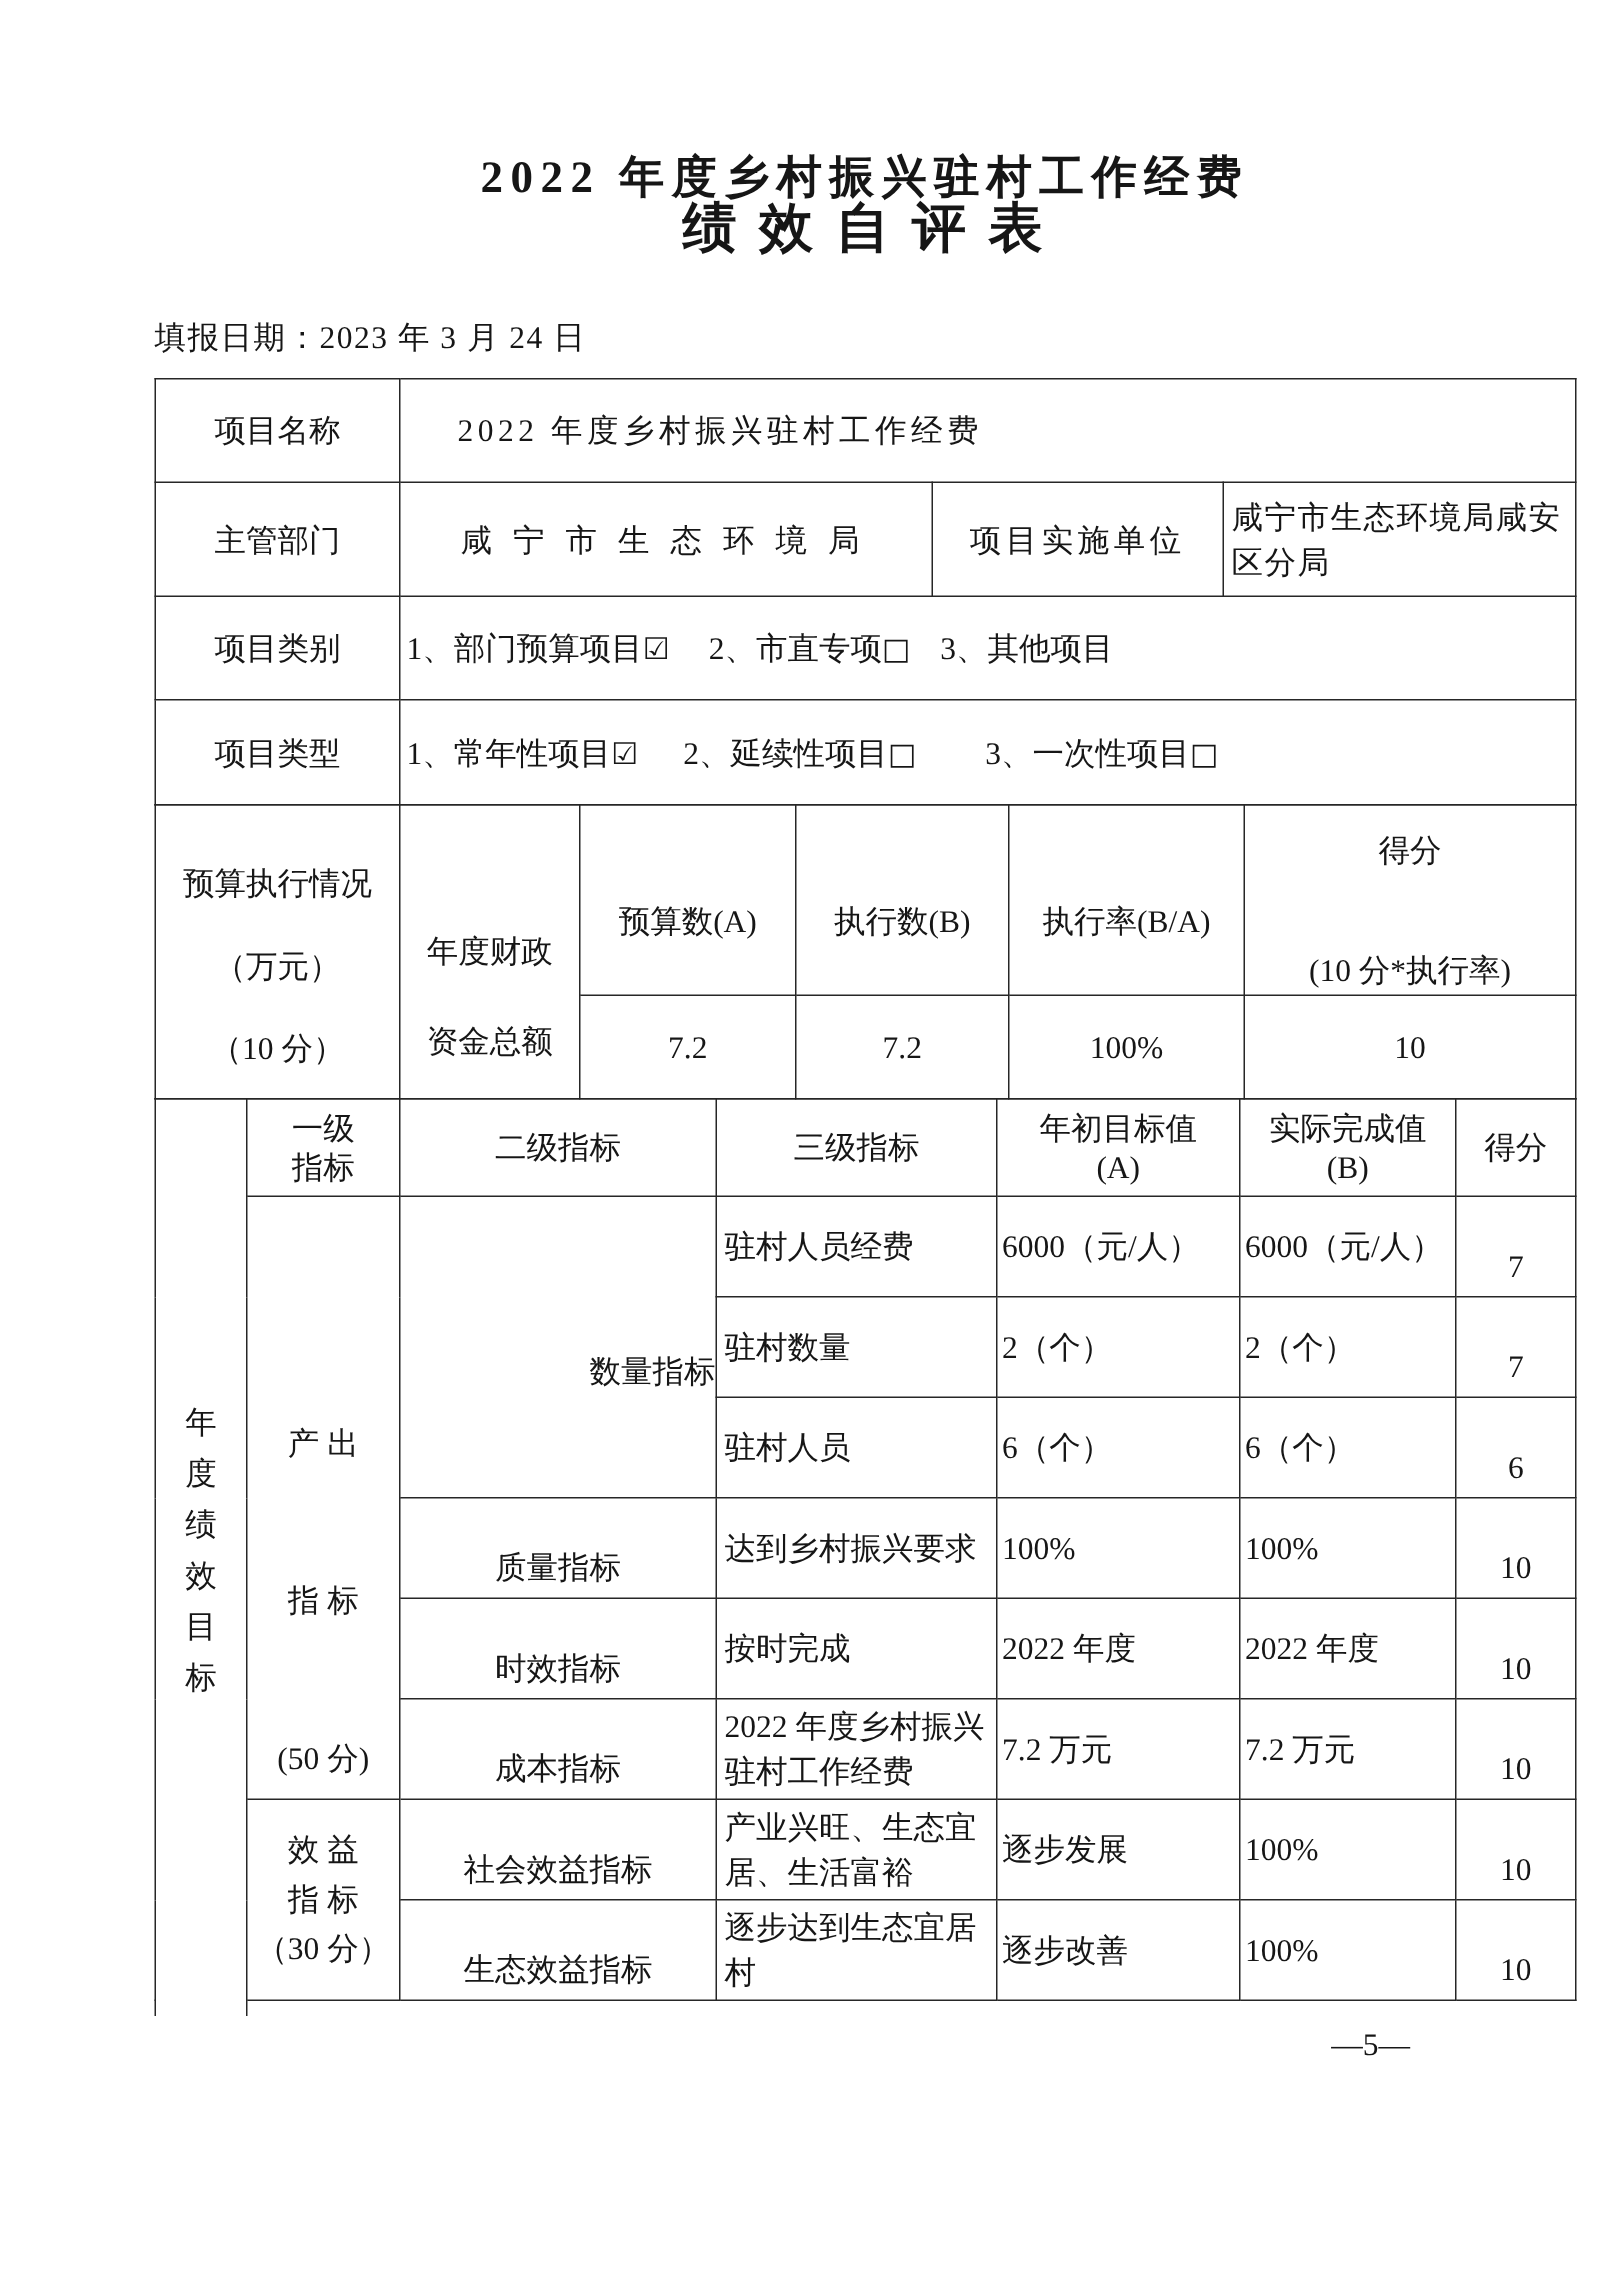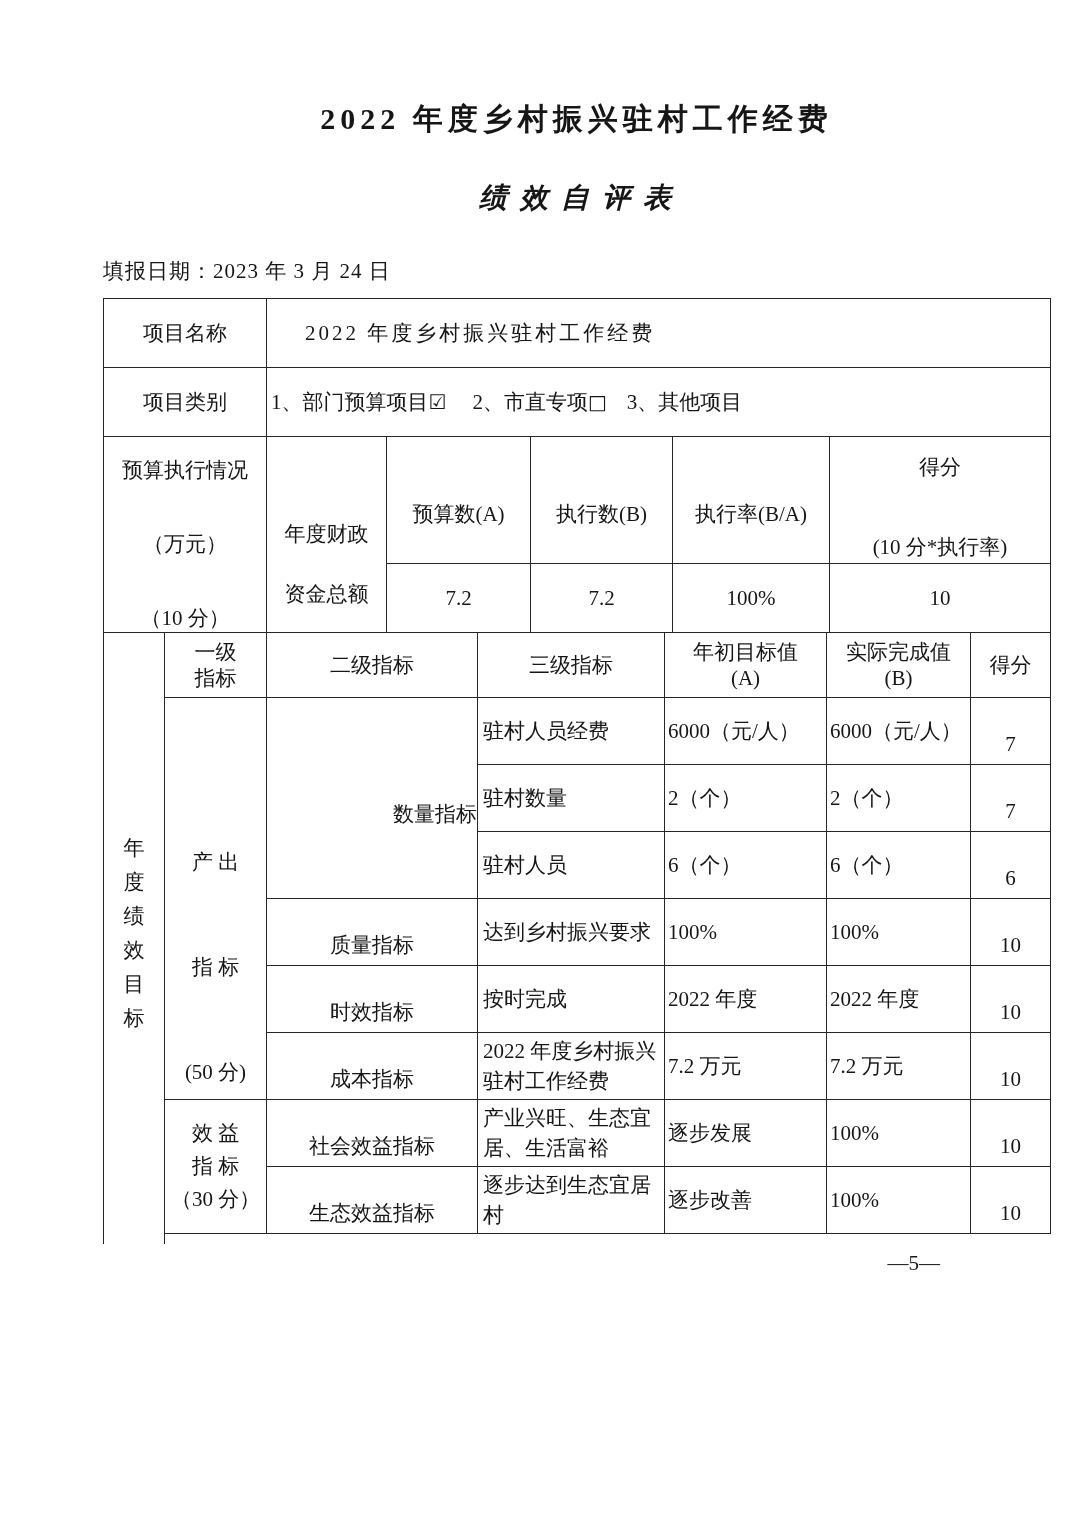--- a/index.html
+++ b/index.html
@@ -9,22 +9,22 @@
     color:#161616;
     -webkit-font-smoothing:antialiased;
   }
   .sheet { position:relative; width:947px; margin-left:103px; padding-top:102px; }
 
   .doc-title {
     text-align:center; font-size:30px; font-weight:bold;
     letter-spacing:5px; line-height:34px;
   }
   .doc-subtitle {
-    text-align:center; font-size:28px; font-weight:bold;
-    letter-spacing:3px; margin-top:46px; line-height:32px;font-style:italic;
+    text-align:center; font-size:36px; font-weight:bold;
+    letter-spacing:3px; line-height:32px;
   }
   .meta-row {
     display:flex; justify-content:space-between;
     margin-top:44px; margin-bottom:14px;
     font-size:21px; line-height:26px; letter-spacing:1px;
   }
   .meta-unit { padding-left:37px; }
   .meta-date { padding-right:64px; }
 
   table { border-collapse:collapse; table-layout:fixed; width:947px; font-size:21px; }
@@ -41,21 +41,21 @@
   .v-impl  { text-align:left; vertical-align:middle; padding:0 8px 0 5px;
              letter-spacing:1px; line-height:30px; }
   .opts { text-align:left; vertical-align:middle; padding-left:4px; white-space:nowrap; }
   .opt  { display:inline-block; }
   .opt-ca { margin-right:26px; } .opt-cb { margin-right:20px; }
   .opt-ta { margin-right:30px; } .opt-tb { margin-right:46px; }
   .box { font-family:"DejaVu Sans","Liberation Sans",sans-serif; font-size:20px; }
 
   .vstack { display:flex; flex-direction:column; align-items:center; }
   .b-label { vertical-align:middle; padding-top:18px; }
-  .b-label .vstack { gap:46px; }
+  .b-label .vstack { gap:27px; }
   .b-total { vertical-align:middle; padding-top:59px; }
   .b-total .vstack { gap:32px; }
   .b-head  { vertical-align:middle; text-align:center; padding-top:27px; }
   .b-score-head { vertical-align:middle; padding-top:14px; }
   .b-score-head .vstack { gap:52px; }
   .b-val { text-align:center; vertical-align:middle; }
 
   .side { vertical-align:middle; }
   .side .vstack { line-height:34px; }
   .p-head { text-align:center; vertical-align:middle; line-height:26px; }
@@ -94,24 +94,36 @@
         <col style="width:163px">
         <col style="width:355px">
         <col style="width:194px">
         <col style="width:235px">
       </colgroup>
     <tbody>
         <tr class="h69">
       <td class="lbl">项目名称</td>
       <td class="v-name" colspan="3">2022 年度乡村振兴驻村工作经费</td>
     </tr>
+    <tr class="h76">
+      <td class="lbl">主管部门</td>
+      <td class="v-dept">咸宁市生态环境局</td>
+      <td class="lbl-impl">项目实施单位</td>
+      <td class="v-impl">咸宁市生态环境局咸安区分局</td>
+    </tr>
     <tr class="h69">
       <td class="lbl">项目类别</td>
       <td class="opts" colspan="3">
         <span class="opt opt-ca"><span>1、部门预算项目</span><span class="box">☑</span></span><span class="opt opt-cb"><span>2、市直专项</span><span class="box">□</span></span><span class="opt"><span>3、其他项目</span><span class="box"></span></span>
+      </td>
+    </tr>
+    <tr class="h70">
+      <td class="lbl">项目类型</td>
+      <td class="opts" colspan="3">
+        <span class="opt opt-ta"><span>1、常年性项目</span><span class="box">☑</span></span><span class="opt opt-tb"><span>2、延续性项目</span><span class="box">□</span></span><span class="opt"><span>3、一次性项目</span><span class="box">□</span></span>
       </td>
     </tr>
   </tbody>
     </table>
 
   <table class="t2">
     <colgroup>
         <col style="width:163px">
         <col style="width:120px">
         <col style="width:144px">

